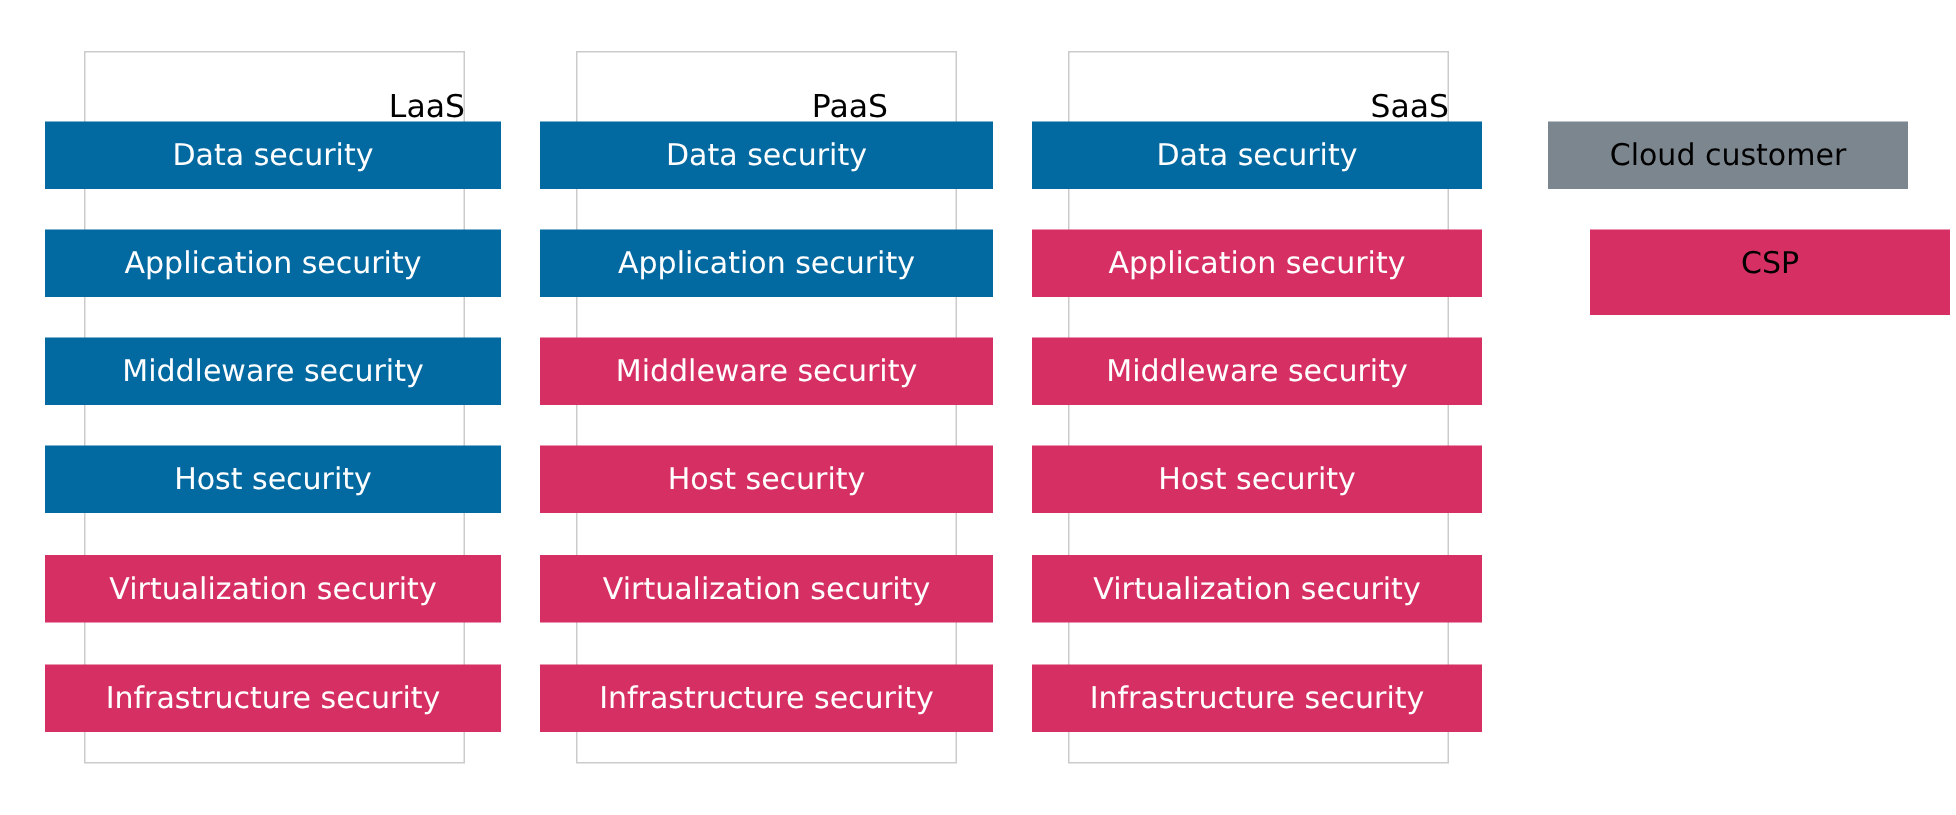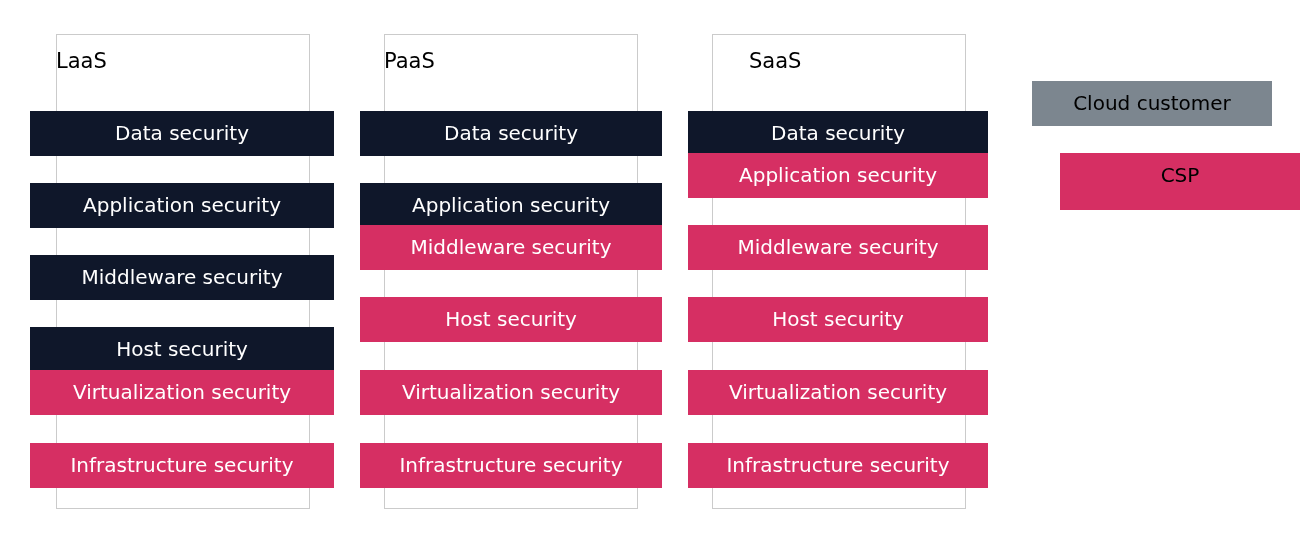--- a/index.html
+++ b/index.html
@@ -33,41 +33,41 @@
     position: absolute;
     top: 34px;
     height: 475px;
     background: #ffffff;
     border: 1px solid #cbcbcb;
     box-sizing: border-box;
   }
 
   .column-title {
     position: absolute;
-    top: 38px;
+    top: 48px;
     height: 47px;
     line-height: 47px;
-    text-align: left;
+    text-align: right;
     font-size: 21px;
     color: #000000;
     white-space: nowrap;
   }
 
   
   .bar {
     position: absolute;
     height: 45px;
     line-height: 45px;
     text-align: center;
     color: #ffffff;
     font-size: 20px;
     white-space: nowrap;
     overflow: hidden;
   }
-  .bar.customer { background: #0f172a; margin-top: 30px; }
+  .bar.customer { background: #0369a1; }
   .bar.csp      { background: #d62f63; }
 
   
   .legend-item {
     position: absolute;
     left: 1032px;
     width: 240px;
     height: 45px;
     line-height: 45px;
     text-align: center;
@@ -97,21 +97,21 @@
       <div class="column-title" style="left: 24px; width: 208px;">PaaS</div>
       <div class="bar customer" style="left: 0px; width: 302px; top: 81px; height: 45px; line-height: 45px;">Data security</div>
       <div class="bar customer" style="left: 0px; width: 302px; top: 153px; height: 45px; line-height: 45px;">Application security</div>
       <div class="bar csp" style="left: 0px; width: 302px; top: 225px; height: 45px; line-height: 45px;">Middleware security</div>
       <div class="bar csp" style="left: 0px; width: 302px; top: 297px; height: 45px; line-height: 45px;">Host security</div>
       <div class="bar csp" style="left: 0px; width: 302px; top: 370px; height: 45px; line-height: 45px;">Virtualization security</div>
       <div class="bar csp" style="left: 0px; width: 302px; top: 443px; height: 45px; line-height: 45px;">Infrastructure security</div>
     </div>
     <div class="column" style="left: 688px; width: 300px;">
       <div class="column-frame" style="left: 24px; width: 254px; height: 475px; top: 34px;"></div>
-      <div class="column-title" style="left: 24px; width: 254px; padding-left: 37px;">SaaS</div>
+      <div class="column-title" style="left: 24px; width: 254px;">SaaS</div>
       <div class="bar customer" style="left: 0px; width: 300px; top: 81px; height: 45px; line-height: 45px;">Data security</div>
       <div class="bar csp" style="left: 0px; width: 300px; top: 153px; height: 45px; line-height: 45px;">Application security</div>
       <div class="bar csp" style="left: 0px; width: 300px; top: 225px; height: 45px; line-height: 45px;">Middleware security</div>
       <div class="bar csp" style="left: 0px; width: 300px; top: 297px; height: 45px; line-height: 45px;">Host security</div>
       <div class="bar csp" style="left: 0px; width: 300px; top: 370px; height: 45px; line-height: 45px;">Virtualization security</div>
       <div class="bar csp" style="left: 0px; width: 300px; top: 443px; height: 45px; line-height: 45px;">Infrastructure security</div>
     </div>
     <div class="legend-item customer" style="left: 1032px; width: 240px; top: 81px; height: 45px; line-height: 45px;">Cloud customer</div>
     <div class="legend-item csp" style="left: 1032px; width: 240px; top: 153px; height: 57px; line-height: 45px; margin-left: 28px;">CSP</div>
   </div>

